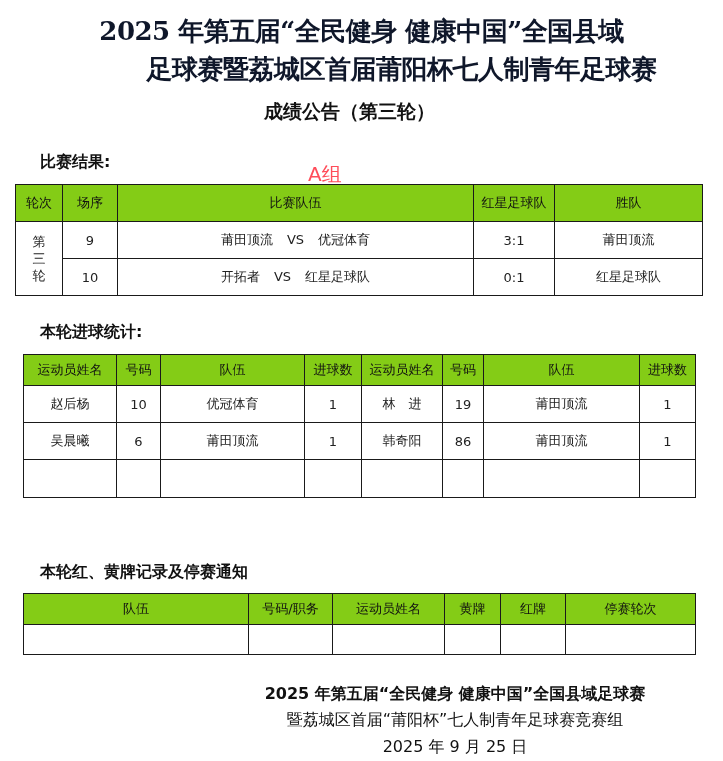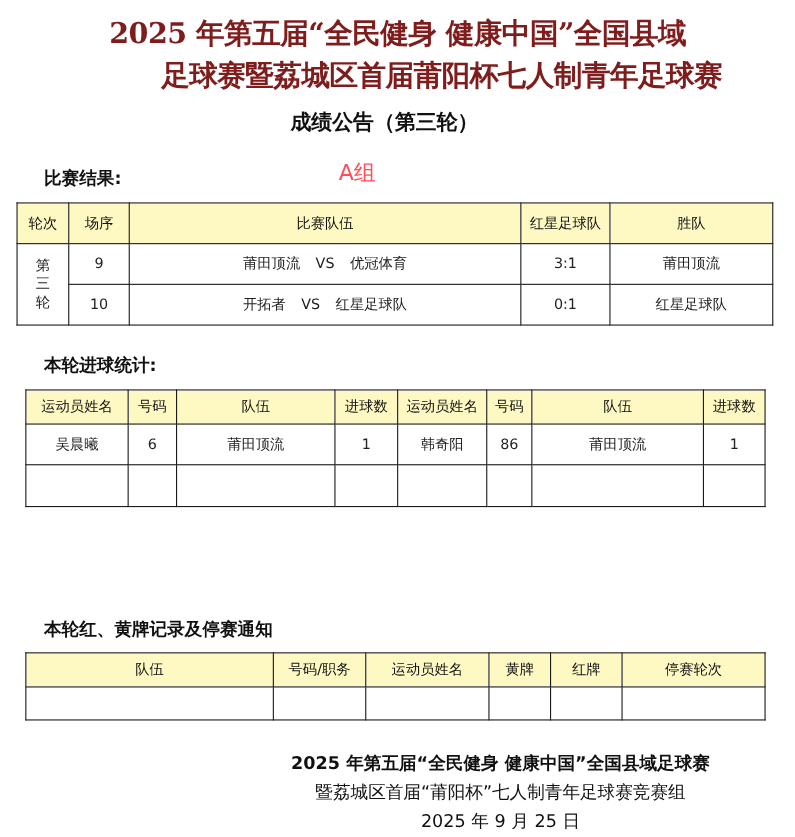--- a/index.html
+++ b/index.html
@@ -6,60 +6,60 @@
   body {
     width: 723px; height: 761px; position: relative; overflow: hidden;
     font-family: "DejaVu Sans", "Liberation Sans", sans-serif;
     color: #111;
   }
   .abs { position: absolute; }
   .title {
     left: 0; width: 723px; text-align: center;
     font-family: "DejaVu Serif", "Liberation Serif", serif;
     font-weight: bold; font-size: 26px; letter-spacing: -0.5px;
-    color: #7f1d1d; white-space: nowrap; line-height: 32px;
+    color: #0f172a; white-space: nowrap; line-height: 32px;
   }
   .subtitle {
     left: 0; width: 699px; text-align: center;
     font-weight: bold; font-size: 19px; line-height: 26px; white-space: nowrap;
   }
   .section-label {
     font-weight: bold; font-size: 16px; line-height: 22px; white-space: nowrap;
   }
   .group-label {
     font-size: 20px; color: #ff4d5a; line-height: 24px;
   }
   table {
     position: absolute; border-collapse: collapse; table-layout: fixed;
     font-size: 13px;
   }
   th, td {
     border: 1.5px solid #1a1a1a; text-align: center; vertical-align: middle;
     padding: 0; overflow: hidden; white-space: nowrap;
   }
   th {
-    background: #fef9c3; font-weight: normal; color: #111; font-size: 13px;
+    background: #84cc16; font-weight: normal; color: #111; font-size: 13px;
   }
   td { background: #fff; color: #222; }
   .round-cell { line-height: 17px; white-space: normal; }
   .vs { display: inline-block; margin: 0 14px; }
   .footer {
     left: 190px; width: 530px; text-align: center;
     font-size: 16px; line-height: 26.5px; white-space: nowrap; color: #111;
   }
 </style>
 </head>
 <body>
 
 <div class="abs title" style="top:15px;">2025 年第五届“全民健身  健康中国”全国县域</div>
 <div class="abs title" style="top:53px;padding-left:40px;">足球赛暨荔城区首届莆阳杯七人制青年足球赛</div>
 <div class="abs subtitle" style="top:98px;">成绩公告（第三轮）</div>
 
 <div class="abs section-label" style="left:40px; top:151px;">比赛结果:</div>
-<div class="abs group-label" style="left:308px; top:145px;">A组</div>
+<div class="abs group-label" style="left:308px; top:162px;">A组</div>
 
 <table style="left:15px; top:184px; width:687px;">
   <colgroup>
     <col style="width:47px">
       <col style="width:55px">
       <col style="width:356px">
       <col style="width:81px">
       <col style="width:148px">
   </colgroup>
   <thead>
@@ -112,20 +112,30 @@
       <th>队伍</th>
       <th>进球数</th>
       <th>运动员姓名</th>
       <th>号码</th>
       <th>队伍</th>
       <th>进球数</th>
     </tr>
   </thead>
   <tbody>
     <tr style="height:37px;">
+      <td>赵后杨</td>
+      <td>10</td>
+      <td>优冠体育</td>
+      <td>1</td>
+      <td>林　进</td>
+      <td>19</td>
+      <td>莆田顶流</td>
+      <td>1</td>
+    </tr>
+    <tr style="height:37px;">
       <td>吴晨曦</td>
       <td>6</td>
       <td>莆田顶流</td>
       <td>1</td>
       <td>韩奇阳</td>
       <td>86</td>
       <td>莆田顶流</td>
       <td>1</td>
     </tr>
     <tr style="height:38px;">

